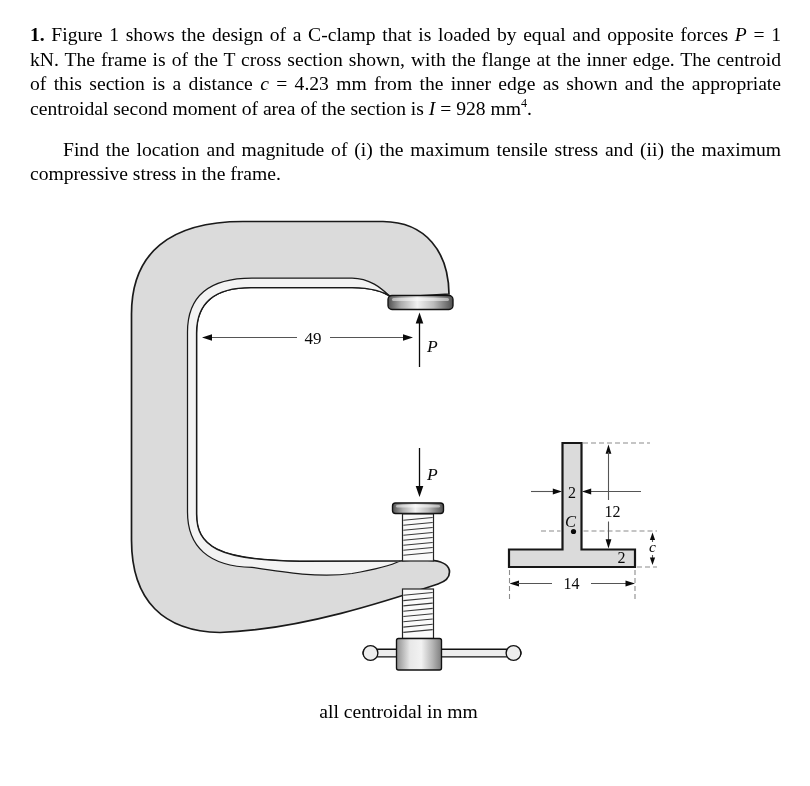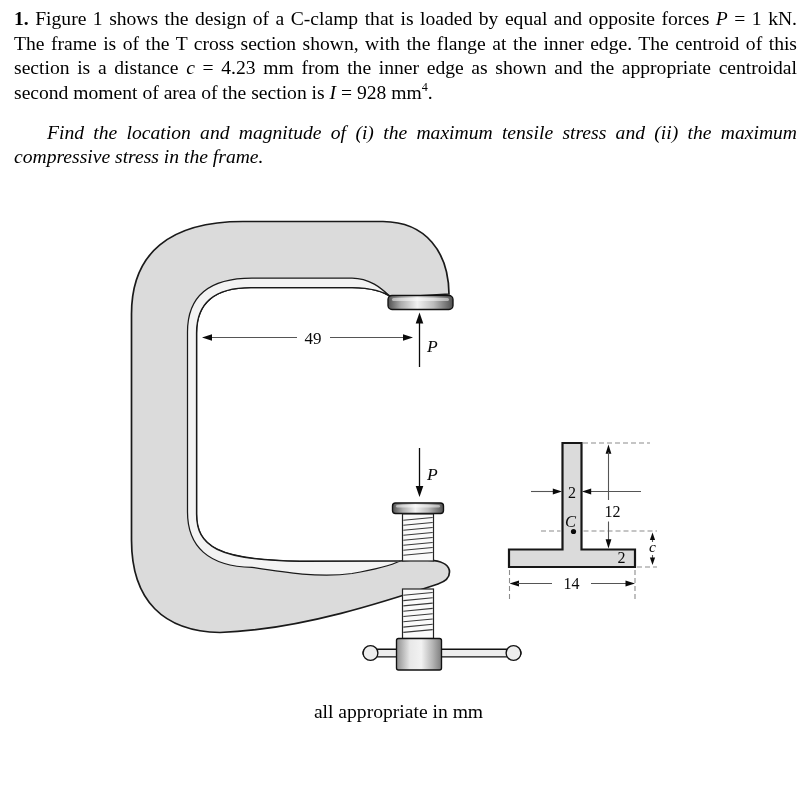--- a/index.html
+++ b/index.html
@@ -1,21 +1,21 @@
 <!DOCTYPE html>
 <html><head>
 <meta charset="utf-8">
 <style>
   html,body{margin:0;padding:0;background:#ffffff;}
   body{width:810px;height:786px;position:relative;overflow:hidden;
        font-family:"Liberation Serif","DejaVu Serif",serif;color:#000;}
   .problem{position:absolute;top:7px;left:14px;width:783px;
            font-size:19.6px;line-height:1.26;}
-  .problem p{margin:0;text-align:justify;}
-  .problem p.p-find{margin-top:15px;text-indent:33px;font-style:italic;}
+  .problem p{margin:16px;text-align:justify;}
+  .problem p.p-find{margin-top:15px;text-indent:33px;}
   .it{font-style:italic;}
   .bd{font-weight:bold;}
   sup{font-size:0.62em;line-height:0;}
   .fig-svg{position:absolute;left:0;top:0;width:810px;height:786px;}
   .cap-units{position:absolute;top:701px;left:0;width:797px;text-align:center;font-size:19.6px;}
   .cap-fig{position:absolute;top:786px;left:0;width:797px;text-align:center;
            font-size:23px;font-style:italic;}
   svg text{font-family:"Liberation Serif","DejaVu Serif",serif;fill:#0a0a0a;}
   .dimline{stroke:#555;stroke-width:1.1;fill:none;}
   .dimarrow{fill:#0a0a0a;stroke:none;}
@@ -187,14 +187,14 @@
     <g>
       <polygon class="dimarrow" points="509.5,583.5 519,580.6 519,586.4"></polygon>
       <line class="dimline" x1="517" y1="583.5" x2="552" y2="583.5"></line>
       <text x="571.5" y="589" font-size="16" text-anchor="middle">14</text>
       <line class="dimline" x1="591" y1="583.5" x2="628" y2="583.5"></line>
       <polygon class="dimarrow" points="635,583.5 625.5,580.6 625.5,586.4"></polygon>
     </g>
   </g>
 </svg>
 
-<div class="cap-units">all appropriate in mm</div>
+<div class="cap-units">all centroidal in mm</div>
 <div class="cap-fig">Figure 1</div>
 
 </body></html>

